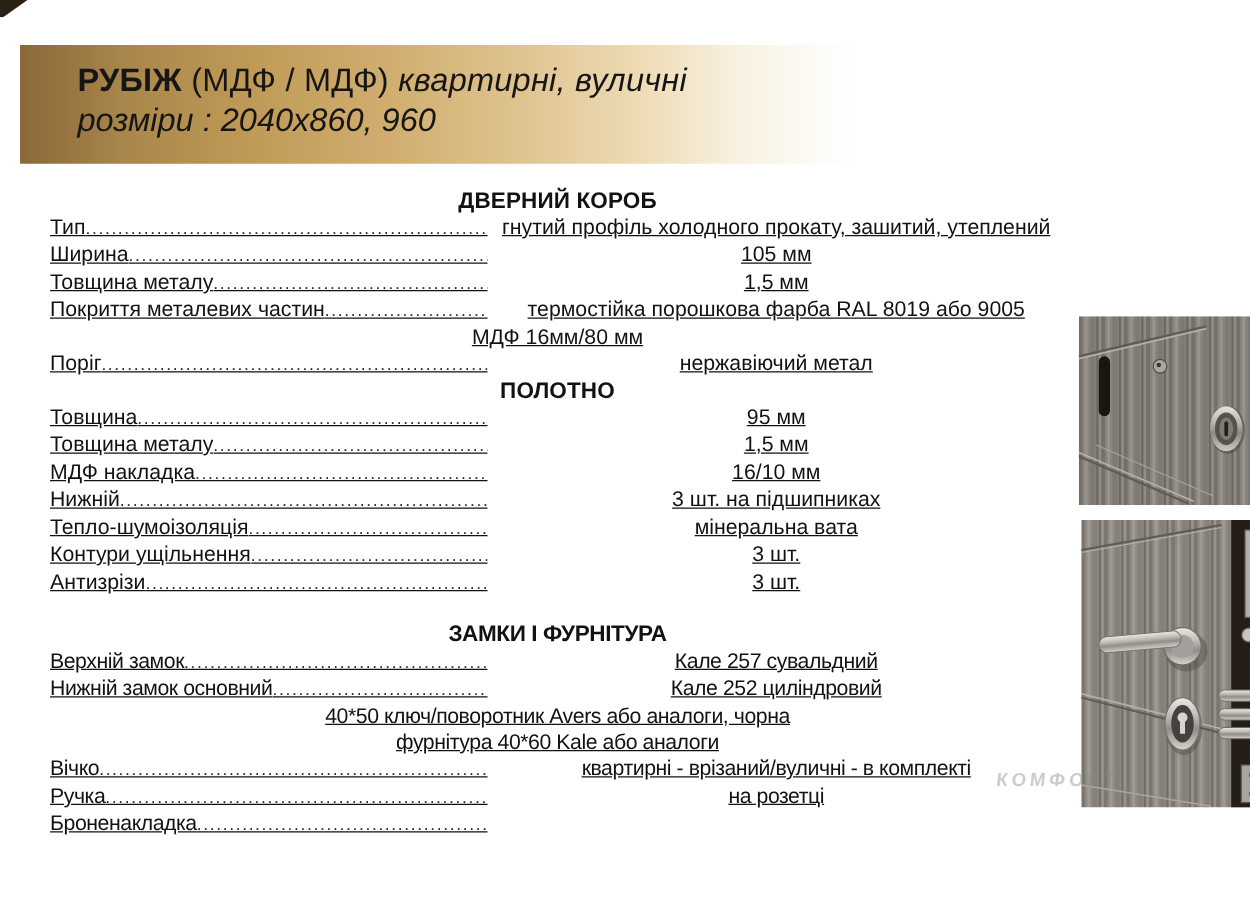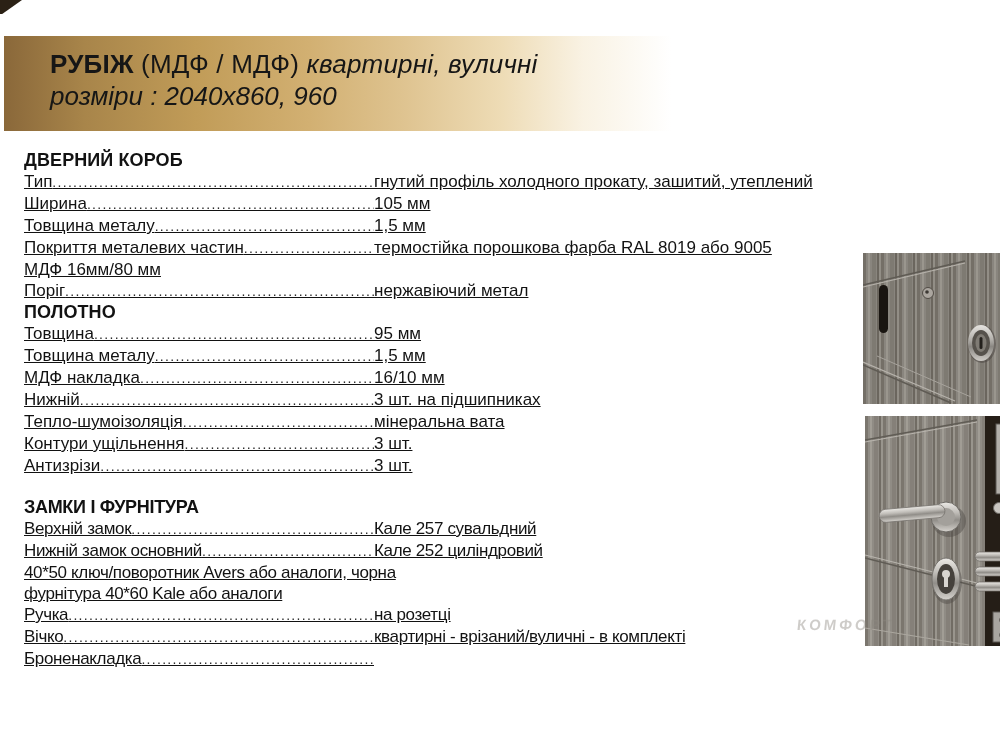--- a/index.html
+++ b/index.html
@@ -10,32 +10,32 @@
     -webkit-font-smoothing:antialiased;
   }
   
   .corner-mark{
     position:absolute;left:0;top:0;width:22px;height:14px;
     background:#2b2115;
     clip-path:polygon(0 0,100% 0,10% 100%,0 100%);
   }
   
   .banner{
-    position:absolute;left:4px;top:36px;width:804px;height:95px;
+    position:absolute;left:16px;top:36px;width:804px;height:95px;
     background:linear-gradient(to right,
       #8a683a 0%, #a8854a 10%, #c19c58 24%, #d2b072 38%,
       #dfc491 50%, #eedcb6 62%, #f9f2e3 72%, #ffffff 83%);
   }
   .banner-text{padding:12px 0 0 46px;line-height:32px;}
   .title-line{font-size:26px;letter-spacing:.2px;color:#161616;white-space:nowrap;}
   .title-bold{font-weight:bold;}
   .title-italic{font-style:italic;}
   .subtitle-line{font-size:26px;font-style:italic;color:#161616;white-space:nowrap;}
   
-  .specs{position:absolute;left:24px;top:150px;width:812px;}
+  .specs{position:absolute;left:40px;top:150px;width:812px;text-align:center;}
   .section-title{font-weight:bold;font-size:18px;line-height:21px;letter-spacing:.1px;}
   .spec-row{display:flex;align-items:baseline;font-size:17px;line-height:21px;text-decoration:underline;}
   .spec-left{display:flex;width:350px;flex-shrink:0;align-items:baseline;}
   .spec-label{white-space:nowrap;}
   .dots{flex:1;overflow:hidden;white-space:nowrap;color:#2a2a2a;}
   .dots::after{
     content:"..................................................................................................................................";
     font-size:14px;letter-spacing:1.3px;
   }
   .spec-value{flex:1;white-space:pre-line;}
@@ -176,31 +176,31 @@
           <span class="dots"></span>
         </div>
       <div class="spec-value">Кале 252 циліндровий</div>
     </div>
     <div class="spec-row">
       <div class="spec-value">40*50 ключ/поворотник Avers або аналоги, чорна
 фурнітура 40*60 Kale або аналоги</div>
     </div>
     <div class="spec-row">
       <div class="spec-left">
+          <span class="spec-label">Вічко</span>
+          <span class="dots"></span>
+        </div>
+      <div class="spec-value">квартирні - врізаний/вуличні - в комплекті</div>
+    </div>
+    <div class="spec-row">
+      <div class="spec-left">
           <span class="spec-label">Ручка</span>
           <span class="dots"></span>
         </div>
       <div class="spec-value">на розетці</div>
-    </div>
-    <div class="spec-row">
-      <div class="spec-left">
-          <span class="spec-label">Вічко</span>
-          <span class="dots"></span>
-        </div>
-      <div class="spec-value">квартирні - врізаний/вуличні - в комплекті</div>
     </div>
     <div class="spec-row">
       <div class="spec-left">
           <span class="spec-label">Броненакладка</span>
           <span class="dots"></span>
         </div>
     </div>
   </section>
 </main>
 

